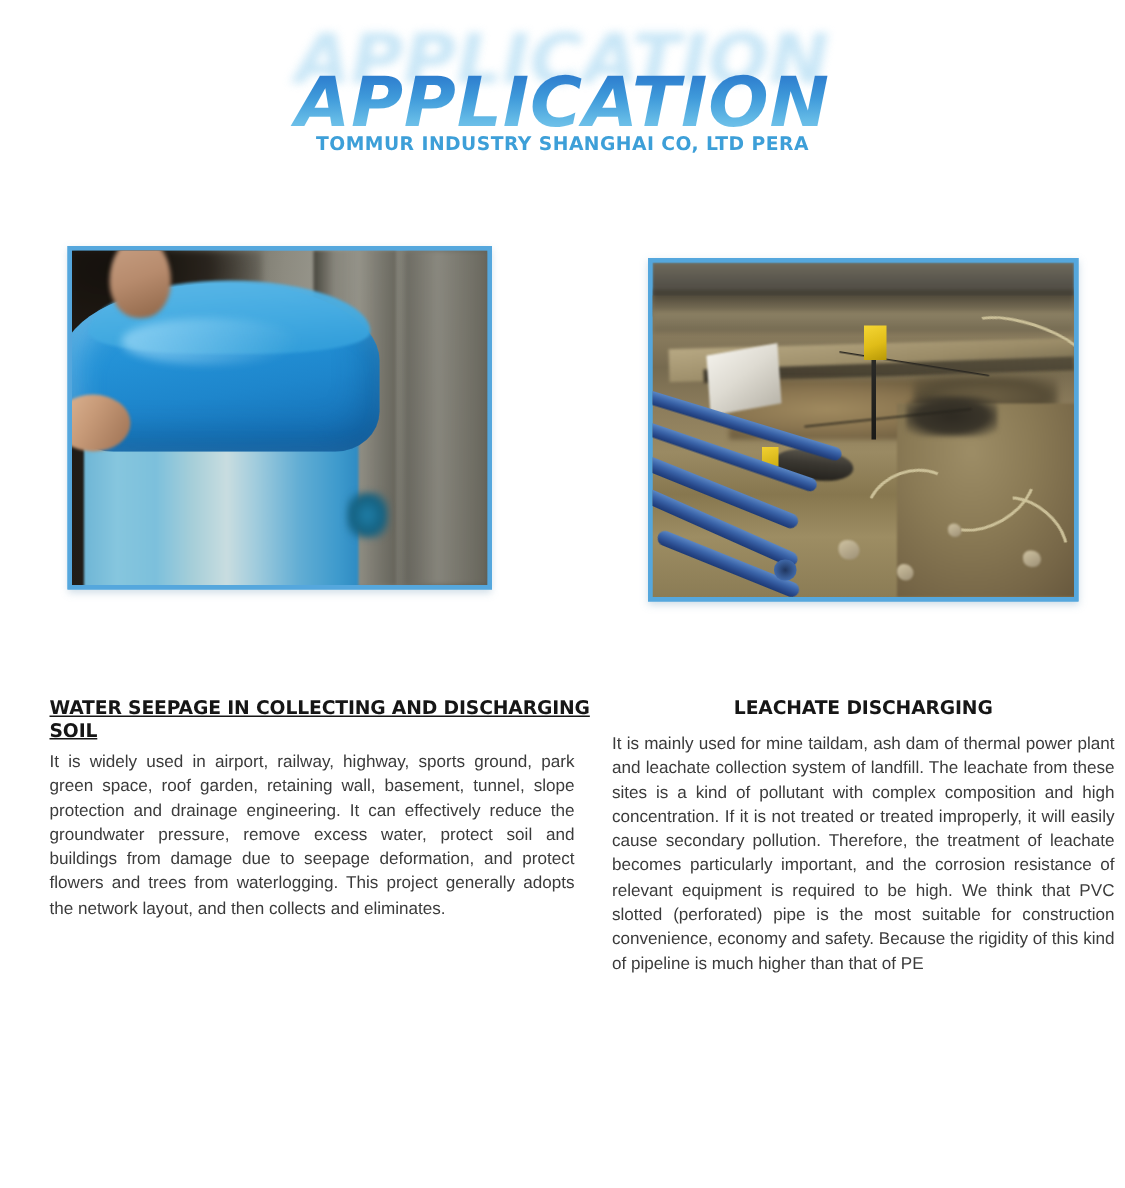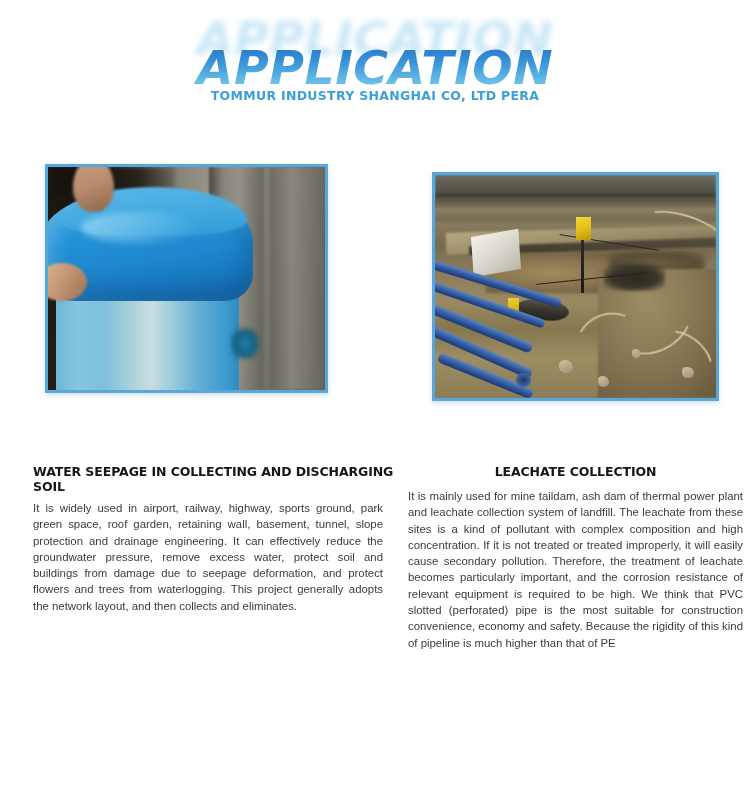--- a/index.html
+++ b/index.html
@@ -332,21 +332,21 @@
 
   
   .col-heading {
     position: absolute;
     font-family: "DejaVu Sans", sans-serif;
     font-size: 12.5px;
     font-weight: bold;
     color: #161616;
     letter-spacing: -0.1px;
   }
-  .col-heading.left  { left: 33px;  top: 464px; width: 370px; text-align: left; }
+  .col-heading.left  { left: 33px;  top: 464px; width: 370px; text-align: left; text-decoration: underline; }
   .col-heading.right { left: 408px; top: 464px; width: 335px; text-align: center; }
 
   .col-body {
     position: absolute;
     font-family: Liberation Sans, sans-serif;
     font-size: 11.4px;
     line-height: 16.3px;
     color: #3b3b3b;
     text-align: justify;
     text-justify: inter-word;
@@ -411,14 +411,14 @@
     <div class="ph-right-rock r1"></div>
     <div class="ph-right-rock r2"></div>
     <div class="ph-right-rock r3"></div>
     <div class="ph-right-rock r4"></div>
   </div>
 </div>
 
 <div class="col-heading left">WATER SEEPAGE IN COLLECTING AND DISCHARGING SOIL</div>
 <div class="col-body left">It is widely used in airport, railway, highway, sports ground, park green space, roof garden, retaining wall, basement, tunnel, slope protection and drainage engineering. It can effectively reduce the groundwater pressure, remove excess water, protect soil and buildings from damage due to seepage deformation, and protect flowers and trees from waterlogging. This project generally adopts the network layout, and then collects and eliminates.</div>
 
-<div class="col-heading right">LEACHATE COLLECTION</div>
+<div class="col-heading right">LEACHATE DISCHARGING</div>
 <div class="col-body right">It is mainly used for mine taildam, ash dam of thermal power plant and leachate collection system of landfill. The leachate from these sites is a kind of pollutant with complex composition and high concentration. If it is not treated or treated improperly, it will easily cause secondary pollution. Therefore, the treatment of leachate becomes particularly important, and the corrosion resistance of relevant equipment is required to be high. We think that PVC slotted (perforated) pipe is the most suitable for construction convenience, economy and safety. Because the rigidity of this kind of pipeline is much higher than that of PE</div>
 
 </body></html>

